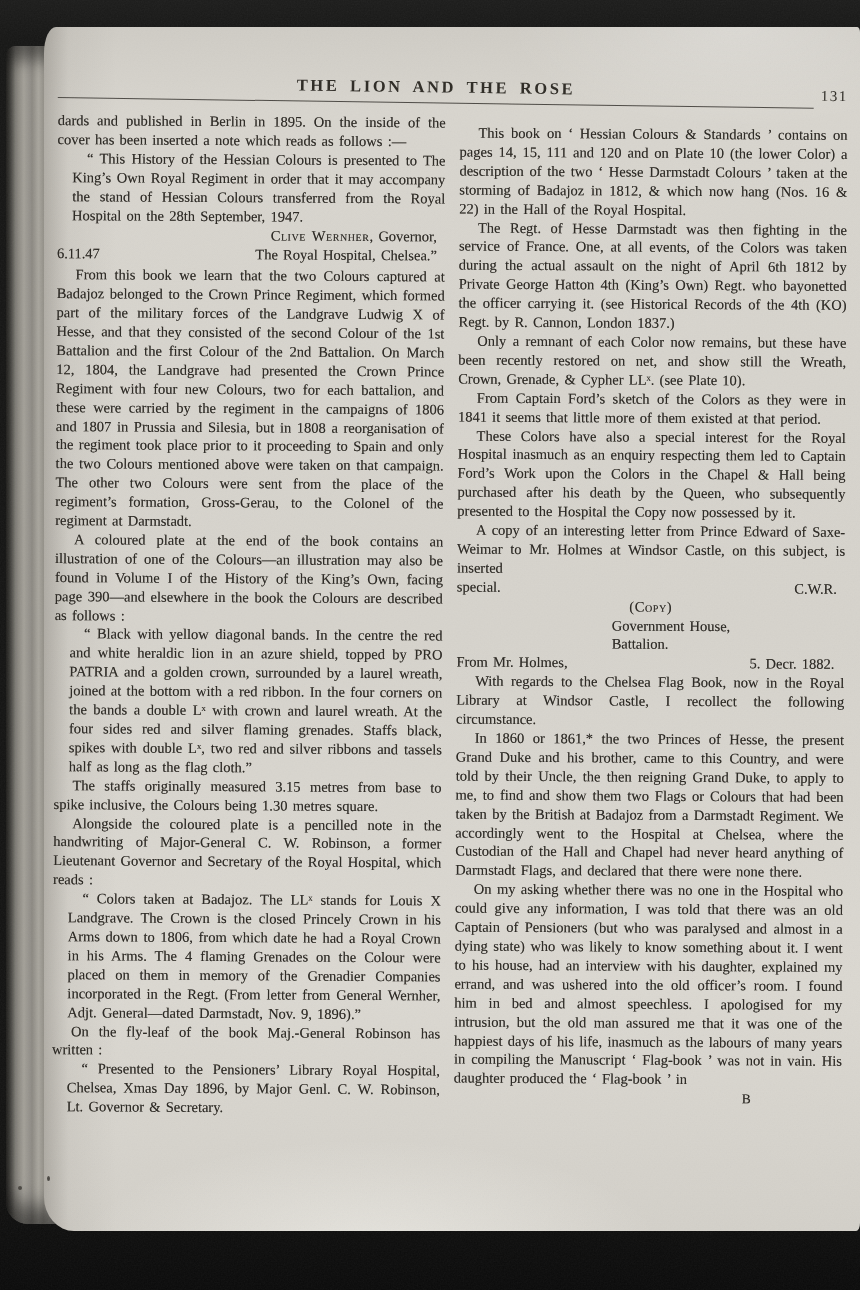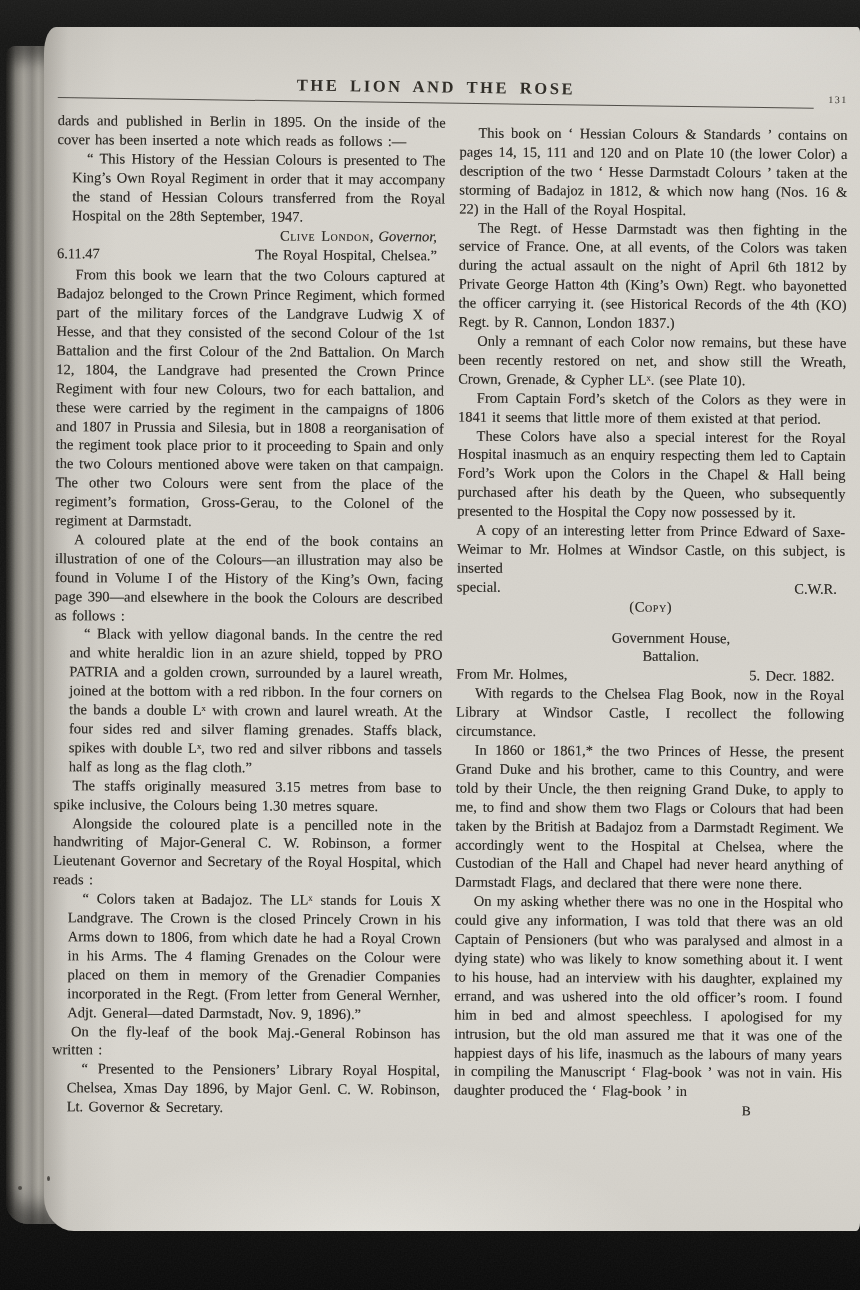--- a/index.html
+++ b/index.html
@@ -32,40 +32,40 @@
   .header {
     position:relative; margin:50px 46px 0 14px;
     border-bottom:1.4px solid #4c4944; padding-bottom:5px;
     transform:rotate(.45deg);
   }
   .title {
     text-align:center; font-size:16.5px; font-weight:bold;
     letter-spacing:2.6px; color:#2d2a24; word-spacing:4px;
   }
   .pagenum {
-    position:absolute; right:-34px; bottom:3px; font-size:10px;
+    position:absolute; right:-34px; bottom:3px; font-size:15px;
     letter-spacing:1.5px; color:#2d2a24;margin-left:30px;
   }
   .columns { display:flex; gap:14px; margin:10px 8px 0 14px; }
   .col {
     width:388px; font-size:14.5px; line-height:18.9px; text-align:justify;
     word-spacing:1.6px; color:#2b2823; text-shadow:0 0 .5px rgba(43,40,35,.55);
   }
   .col p { margin:0; text-indent:1.3em; }
   .col p.noindent { text-indent:0; }
   .col p.quote { margin-left:15px; text-indent:1em; }
   .col-right { margin-top:10px; }
   .sigblock { margin:1px 4px 2px 0; }
   .sigline1 { text-align:right; padding-right:4px; }
   .sc { font-variant:small-caps; letter-spacing:.6px; }
-  .it { font-style:italic; }
+  .it { }
   .sigline2 { display:flex; justify-content:space-between; padding-right:4px; }
   .cwr-line { display:flex; justify-content:space-between; padding-right:8px; }
   .copy-line { text-align:center; text-indent:0 !important; }
-  .letterhead { width:fit-content; margin-left:40%; text-align:center;margin-top:12px; }
+  .letterhead { width:fit-content; margin-left:40%; text-align:left; }
   .salutation { display:flex; justify-content:space-between; padding-right:10px; }
   .press-mark { margin-left:288px; margin-top:1px; font-size:13.5px; }
   .speck { position:absolute; background:#4a4742; border-radius:50%; }
   .speck-a { left:47px; top:1176px; width:3px; height:5px; }
   .speck-b { left:18px; top:1186px; width:4px; height:4px; }
   .grain { position:absolute; left:0; top:0; width:860px; height:1290px; pointer-events:none; opacity:.06; }
 </style>
 </head>
 <body>
 
@@ -79,21 +79,21 @@
         <div class="title">THE LION AND THE ROSE</div>
         <div class="pagenum">131</div>
       </div>
 
       <div class="columns">
 
         <div class="col col-left">
           <p class="noindent">dards and published in Berlin in 1895.  On the inside of the cover has been inserted a note which reads as follows :—</p>
           <p class="quote">“ This History of the Hessian Colours is presented to The King’s Own Royal Regiment in order that it may accompany the stand of Hessian Colours transferred from the Royal Hospital on the 28th September, 1947.</p>
           <div class="sigblock">
-            <div class="sigline1"><span class="sc">Clive London</span><span>, </span><span class="it">Governor,</span></div>
+            <div class="sigline1"><span class="sc">Clive Wernher</span><span>, </span><span class="it">Governor,</span></div>
             <div class="sigline2">
               <span>6.11.47</span>
               <span>The Royal Hospital, Chelsea.”</span>
             </div>
           </div>
           <p>From this book we learn that the two Colours captured at Badajoz belonged to the Crown Prince Regiment, which formed part of the military forces of the Landgrave Ludwig X of Hesse, and that they consisted of the second Colour of the 1st Battalion and the first Colour of the 2nd Battalion. On March 12, 1804, the Landgrave had presented the Crown Prince Regiment with four new Colours, two for each battalion, and these were carried by the regiment in the campaigns of 1806 and 1807 in Prussia and Silesia, but in 1808 a reorganisation of the regiment took place prior to it proceeding to Spain and only the two Colours mentioned above were taken on that campaign.  The other two Colours were sent from the place of the regiment’s formation, Gross-Gerau, to the Colonel of the regiment at Darmstadt.</p>
           <p>A coloured plate at the end of the book contains an illustration of one of the Colours—an illustration may also be found in Volume I of the History of the King’s Own, facing page 390—and elsewhere in the book the Colours are described as follows :</p>
           <p class="quote">“ Black with yellow diagonal bands.  In the centre the red and white heraldic lion in an azure shield, topped by PRO PATRIA and a golden crown, surrounded by a laurel wreath, joined at the bottom with a red ribbon.  In the four corners on the bands a double Lˣ with crown and laurel wreath.  At the four sides red and silver flaming grenades.  Staffs black, spikes with double Lˣ, two red and silver ribbons and tassels half as long as the flag cloth.”</p>
           <p>The staffs originally measured 3.15 metres from base to spike inclusive, the Colours being 1.30 metres square.</p>
           <p>Alongside the coloured plate is a pencilled note in the handwriting of Major-General C. W. Robinson, a former Lieutenant Governor and Secretary of the Royal Hospital, which reads :</p>

